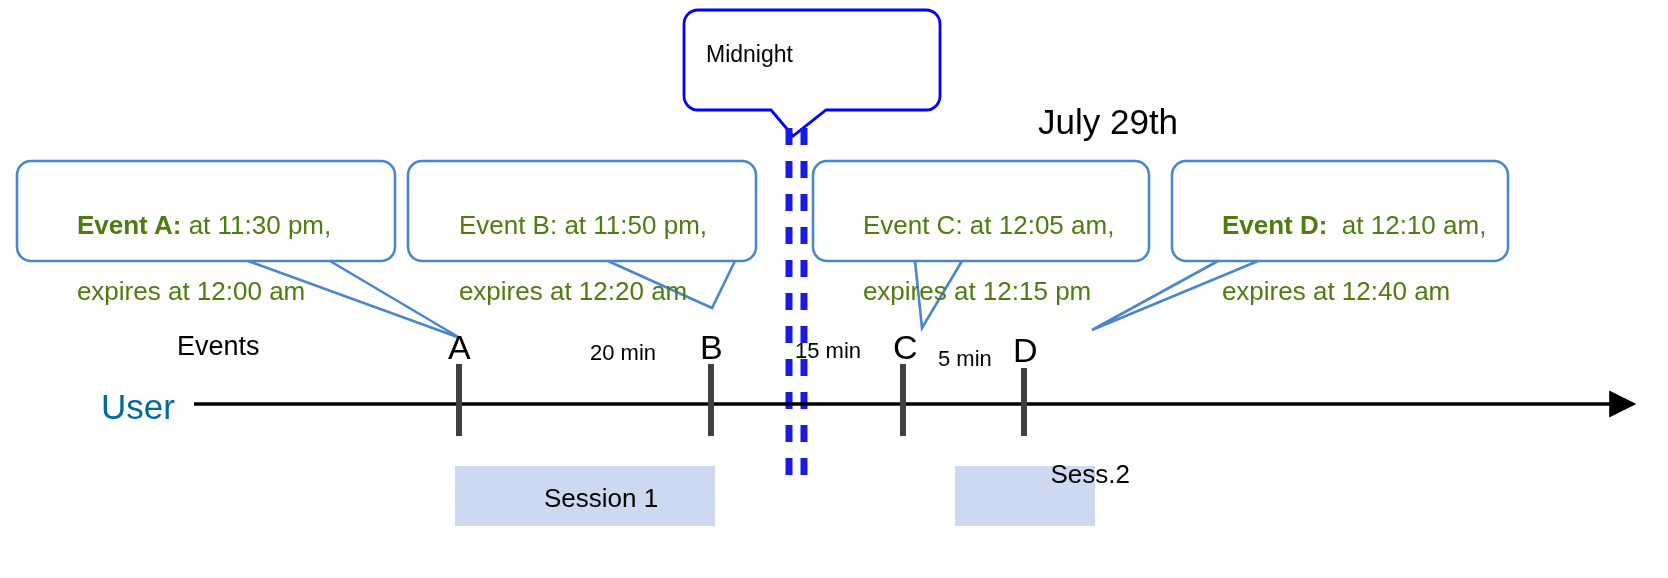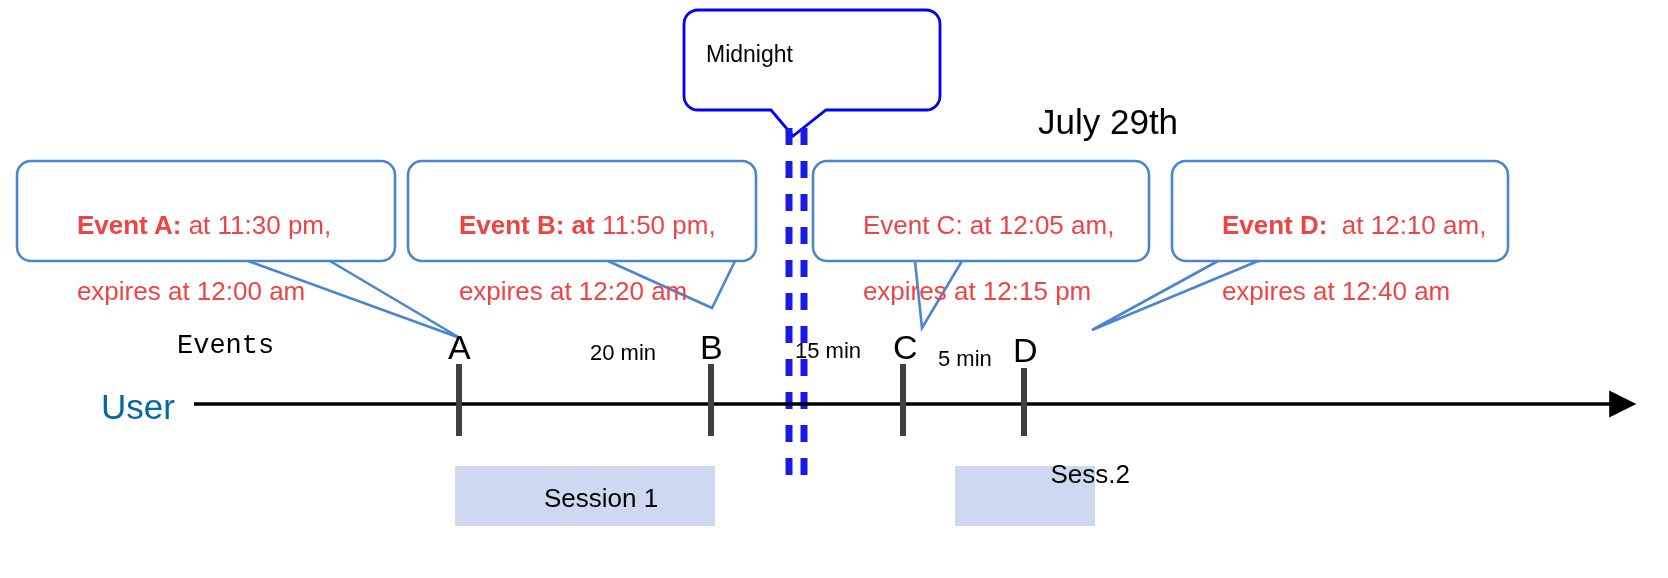--- a/index.html
+++ b/index.html
@@ -2,25 +2,25 @@
 <html><head>
 <meta charset="utf-8">
 <style>
   html,body{margin:0;padding:0;background:#ffffff;}
   body{width:1668px;height:578px;position:relative;overflow:hidden;
        font-family:"Liberation Sans", sans-serif;color:#000;}
   #stage{position:absolute;left:0;top:0;width:1668px;height:578px;}
   svg{position:absolute;left:0;top:0;width:1668px;height:578px;}
   .txt{position:absolute;white-space:pre;}
   .date-label{font-size:35px;color:#000;}
-  .callout-text{font-size:26px;line-height:33px;color:#ef4444;}
+  .callout-text{font-size:26px;line-height:33px;color:#4d7c0f;}
   .midnight-label{font-size:23px;color:#000;}
   .marker-label{font-size:34px;color:#000;}
   .interval-label{font-size:22px;color:#000;}
-  .events-label{font-size:27px;color:#000;font-family:Liberation Mono, monospace;}
+  .events-label{font-size:27px;color:#000;}
   .user-label{font-size:35px;color:#0369a1;}
   .session-label{font-size:26px;color:#000;}
 </style>
 </head>
 <body>
 
 <div id="stage">
 
   <svg viewBox="0 0 1668 578">
     <defs>
@@ -77,21 +77,21 @@
   <div class="txt date-label" style="left:1038px;top:102px;">July 29th</div>
 
   <div class="txt midnight-label" style="left:706px;top:41px;">Midnight</div>
 
   <div class="txt callout-text" style="left:48px;top:176px;width:345px;">
     <span style="font-weight:bold;">Event A:</span><span> at 11:30 pm,</span><br>
     <span>expires at 12:00 am</span>
   </div>
 
   <div class="txt callout-text" style="left:430px;top:176px;width:320px;">
-    <span style="font-weight:bold;">Event B: at</span><span> 11:50 pm,</span><br>
+    <span style="font-weight:normal;">Event B: at</span><span> 11:50 pm,</span><br>
     <span>expires at 12:20 am</span>
   </div>
 
   <div class="txt callout-text" style="left:834px;top:176px;width:308px;">
     <span style="font-weight:normal;">Event C:</span><span> at 12:05 am,</span><br>
     <span>expires at 12:15 pm</span>
   </div>
 
   <div class="txt callout-text" style="left:1193px;top:176px;width:308px;">
     <span style="font-weight:bold;">Event D:</span><span>  at 12:10 am,</span><br>

